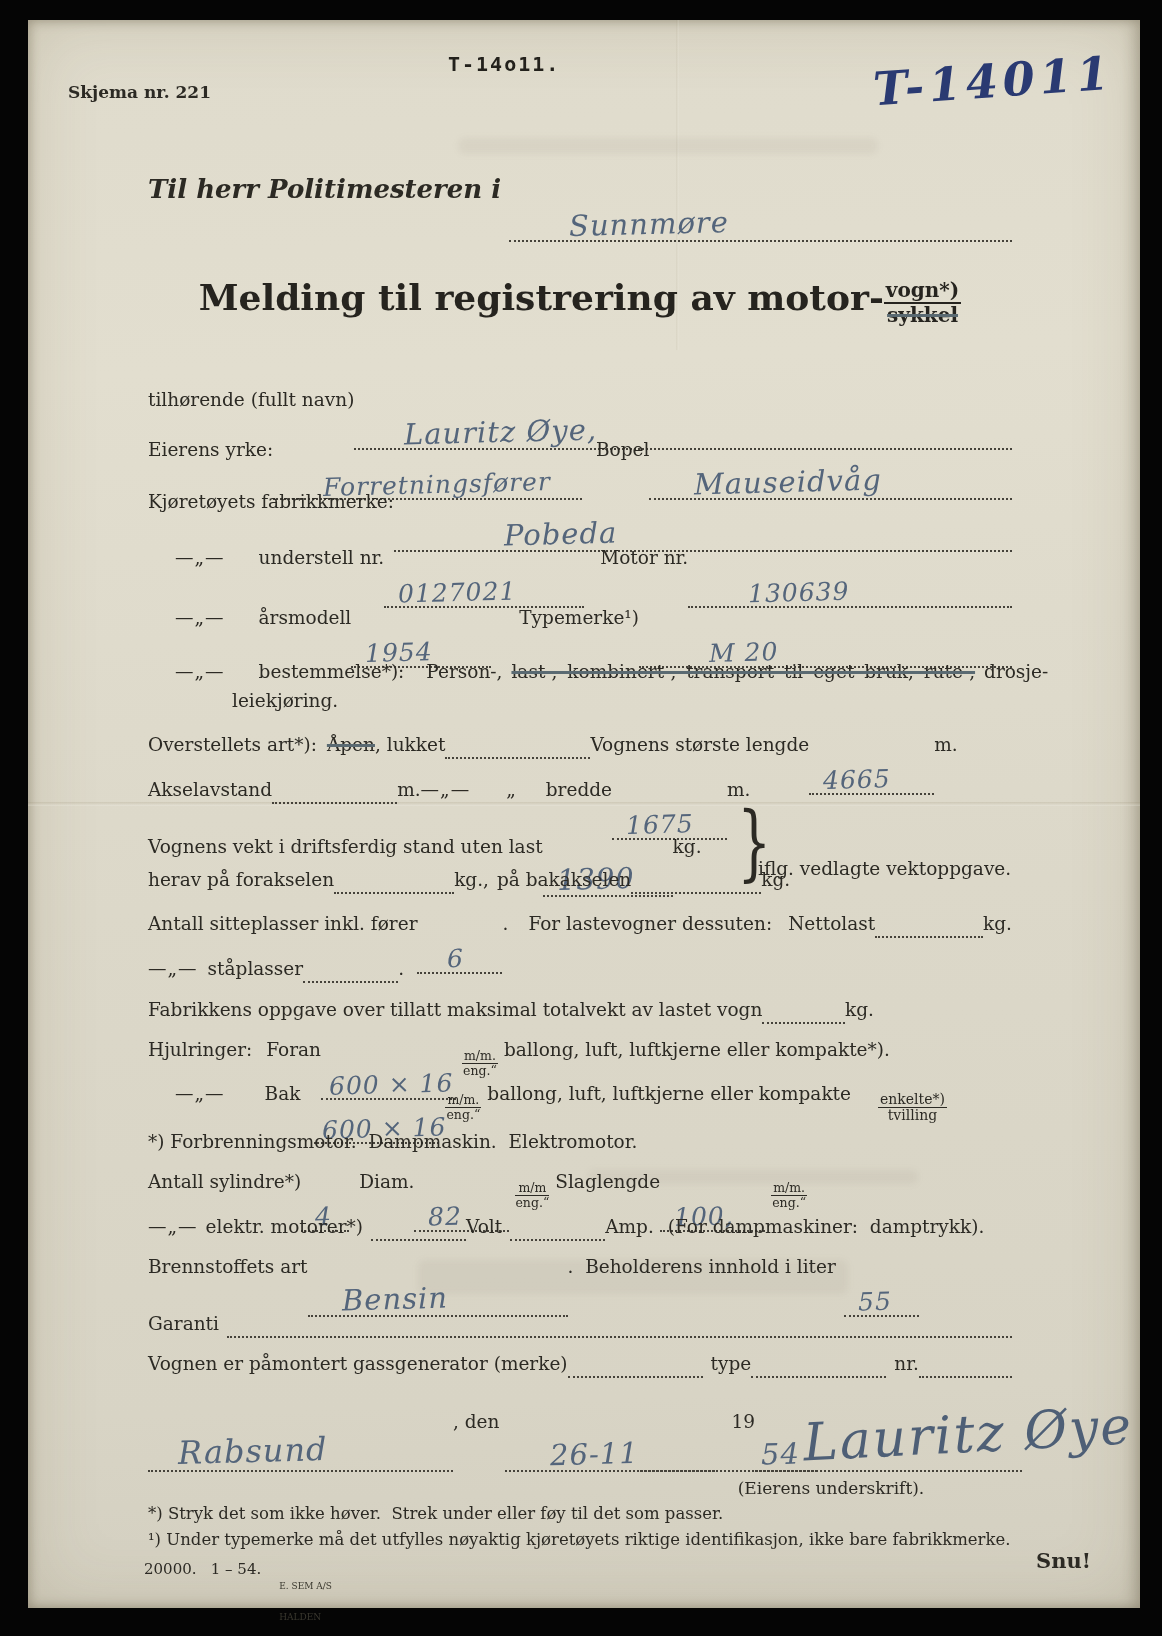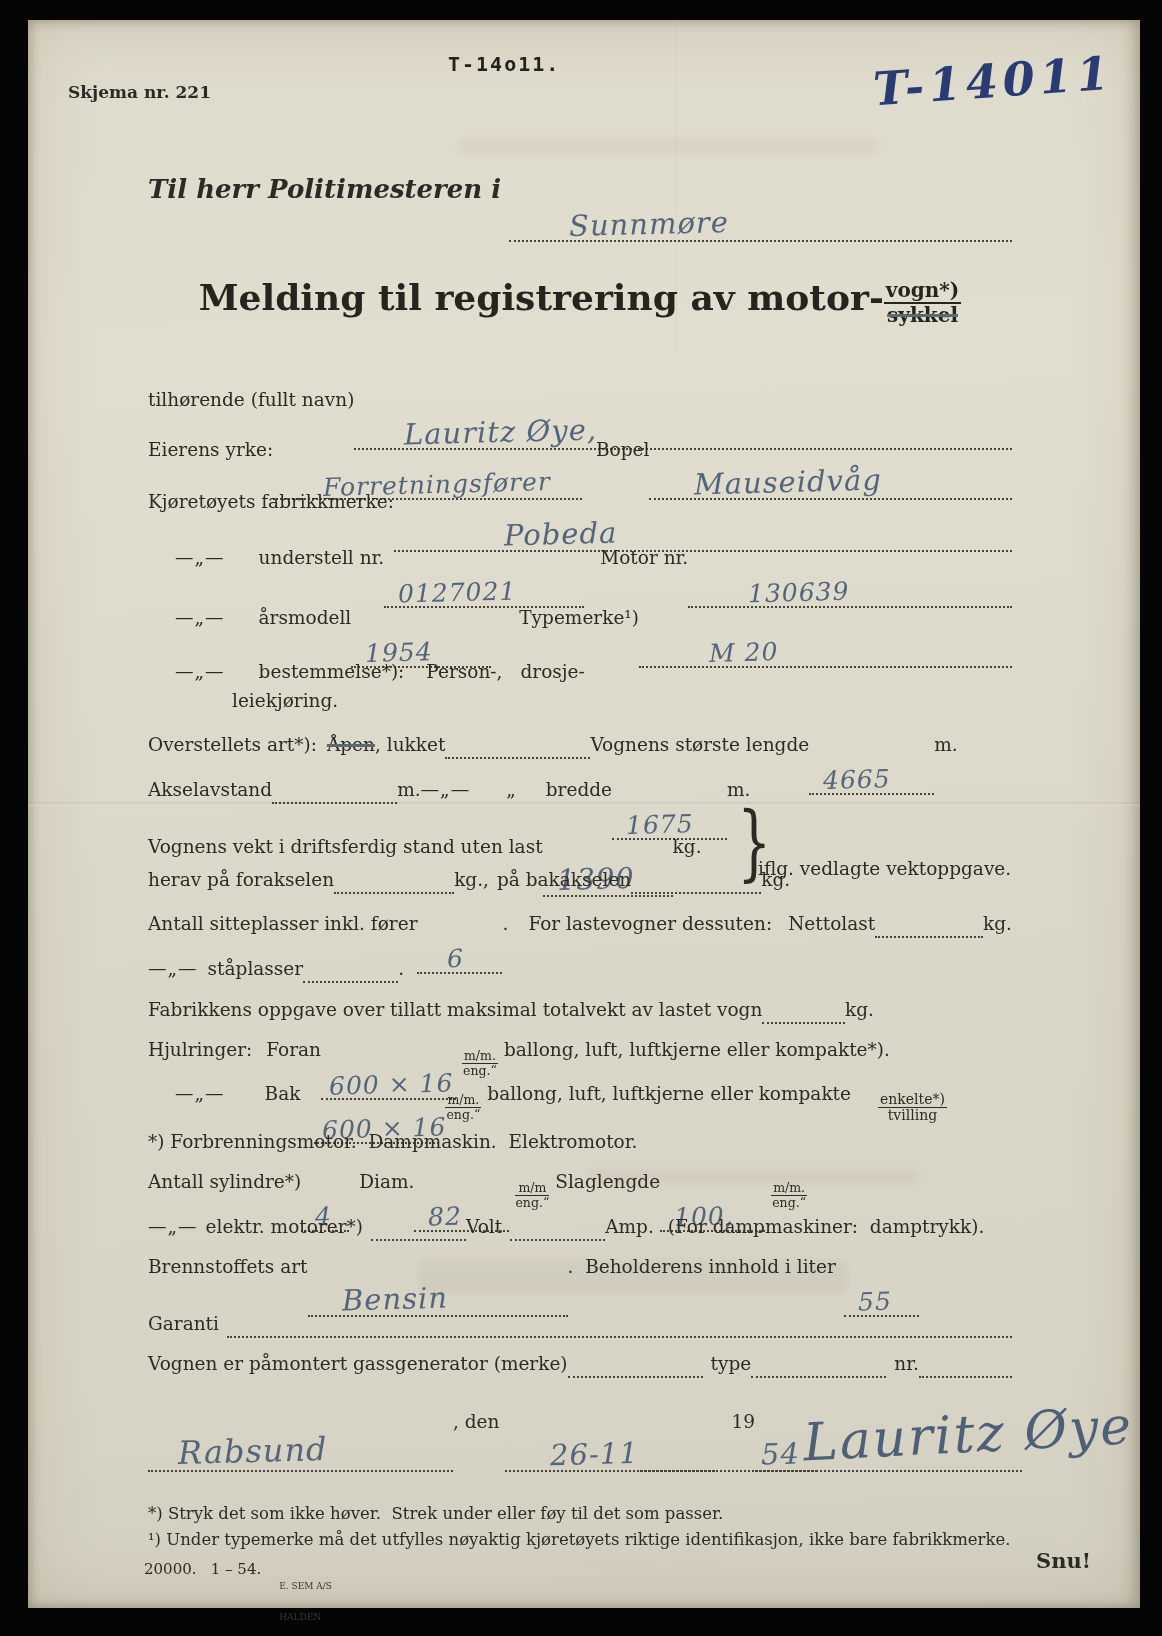--- a/index.html
+++ b/index.html
@@ -138,20 +138,21 @@
     </span>
   </div>
 
   <div class="row" style="top:640px;">
     <span class="ditto" style="margin-left:27px;">—„—</span>
     <span class="sp" style="width:34px"></span>
     <span>bestemmelse*):</span>
     <span class="sp" style="width:22px"></span>
     <span class="wide">Person-,</span>
     <span class="sp" style="width:9px"></span>
+    <span class="wide strike">last-, kombinert-, transport til eget bruk, rute-,</span>
     <span class="sp" style="width:9px"></span>
     <span class="wide">drosje-</span>
   </div>
   <div class="abs" style="left:204px;top:670px;font-size:18.5px;">leiekjøring.</div>
 
   <div class="row" style="top:713px;">
     <span>Overstellets art*):</span>
     <span class="sp" style="width:10px"></span>
     <span class="strike">Åpen</span>
     <span>, lukket</span>
@@ -328,20 +329,21 @@
     </span>
     <span class="sp" style="width:16px"></span>
     <span>19</span>
     <span class="dots" style="width:62px">
       <span class="hw hw-lg" style="left:6px;">54</span>
     </span>
   </div>
 
   <div class="abs sig" style="left:775px;top:1388px;">Lauritz Øye</div>
   <div class="abs" style="left:612px;top:1448px;width:382px;border-bottom:2px dotted #45423a;height:2px;"></div>
+  <div class="abs" style="left:612px;top:1458px;width:382px;text-align:center;font-size:17px;">(Eierens underskrift).</div>
 
   <div class="abs note-sm" style="left:120px;top:1484px;">*) Stryk det som ikke høver.  Strek under eller føy til det som passer.</div>
   <div class="abs note-sm" style="left:120px;top:1510px;">¹) Under typemerke må det utfylles nøyaktig kjøretøyets riktige identifikasjon, ikke bare fabrikkmerke.</div>
 
   <div class="abs" style="left:116px;top:1540px;font-size:15px;display:flex;align-items:flex-start;white-space:pre;">
     <span>20000.   1 – 54.</span>
     <span class="sp" style="display:inline-block;width:18px;"></span>
     <span class="tiny" style="display:inline-block;">
       <span style="display:block;">E. SEM A/S</span>
       <span style="display:block;">HALDEN</span>

